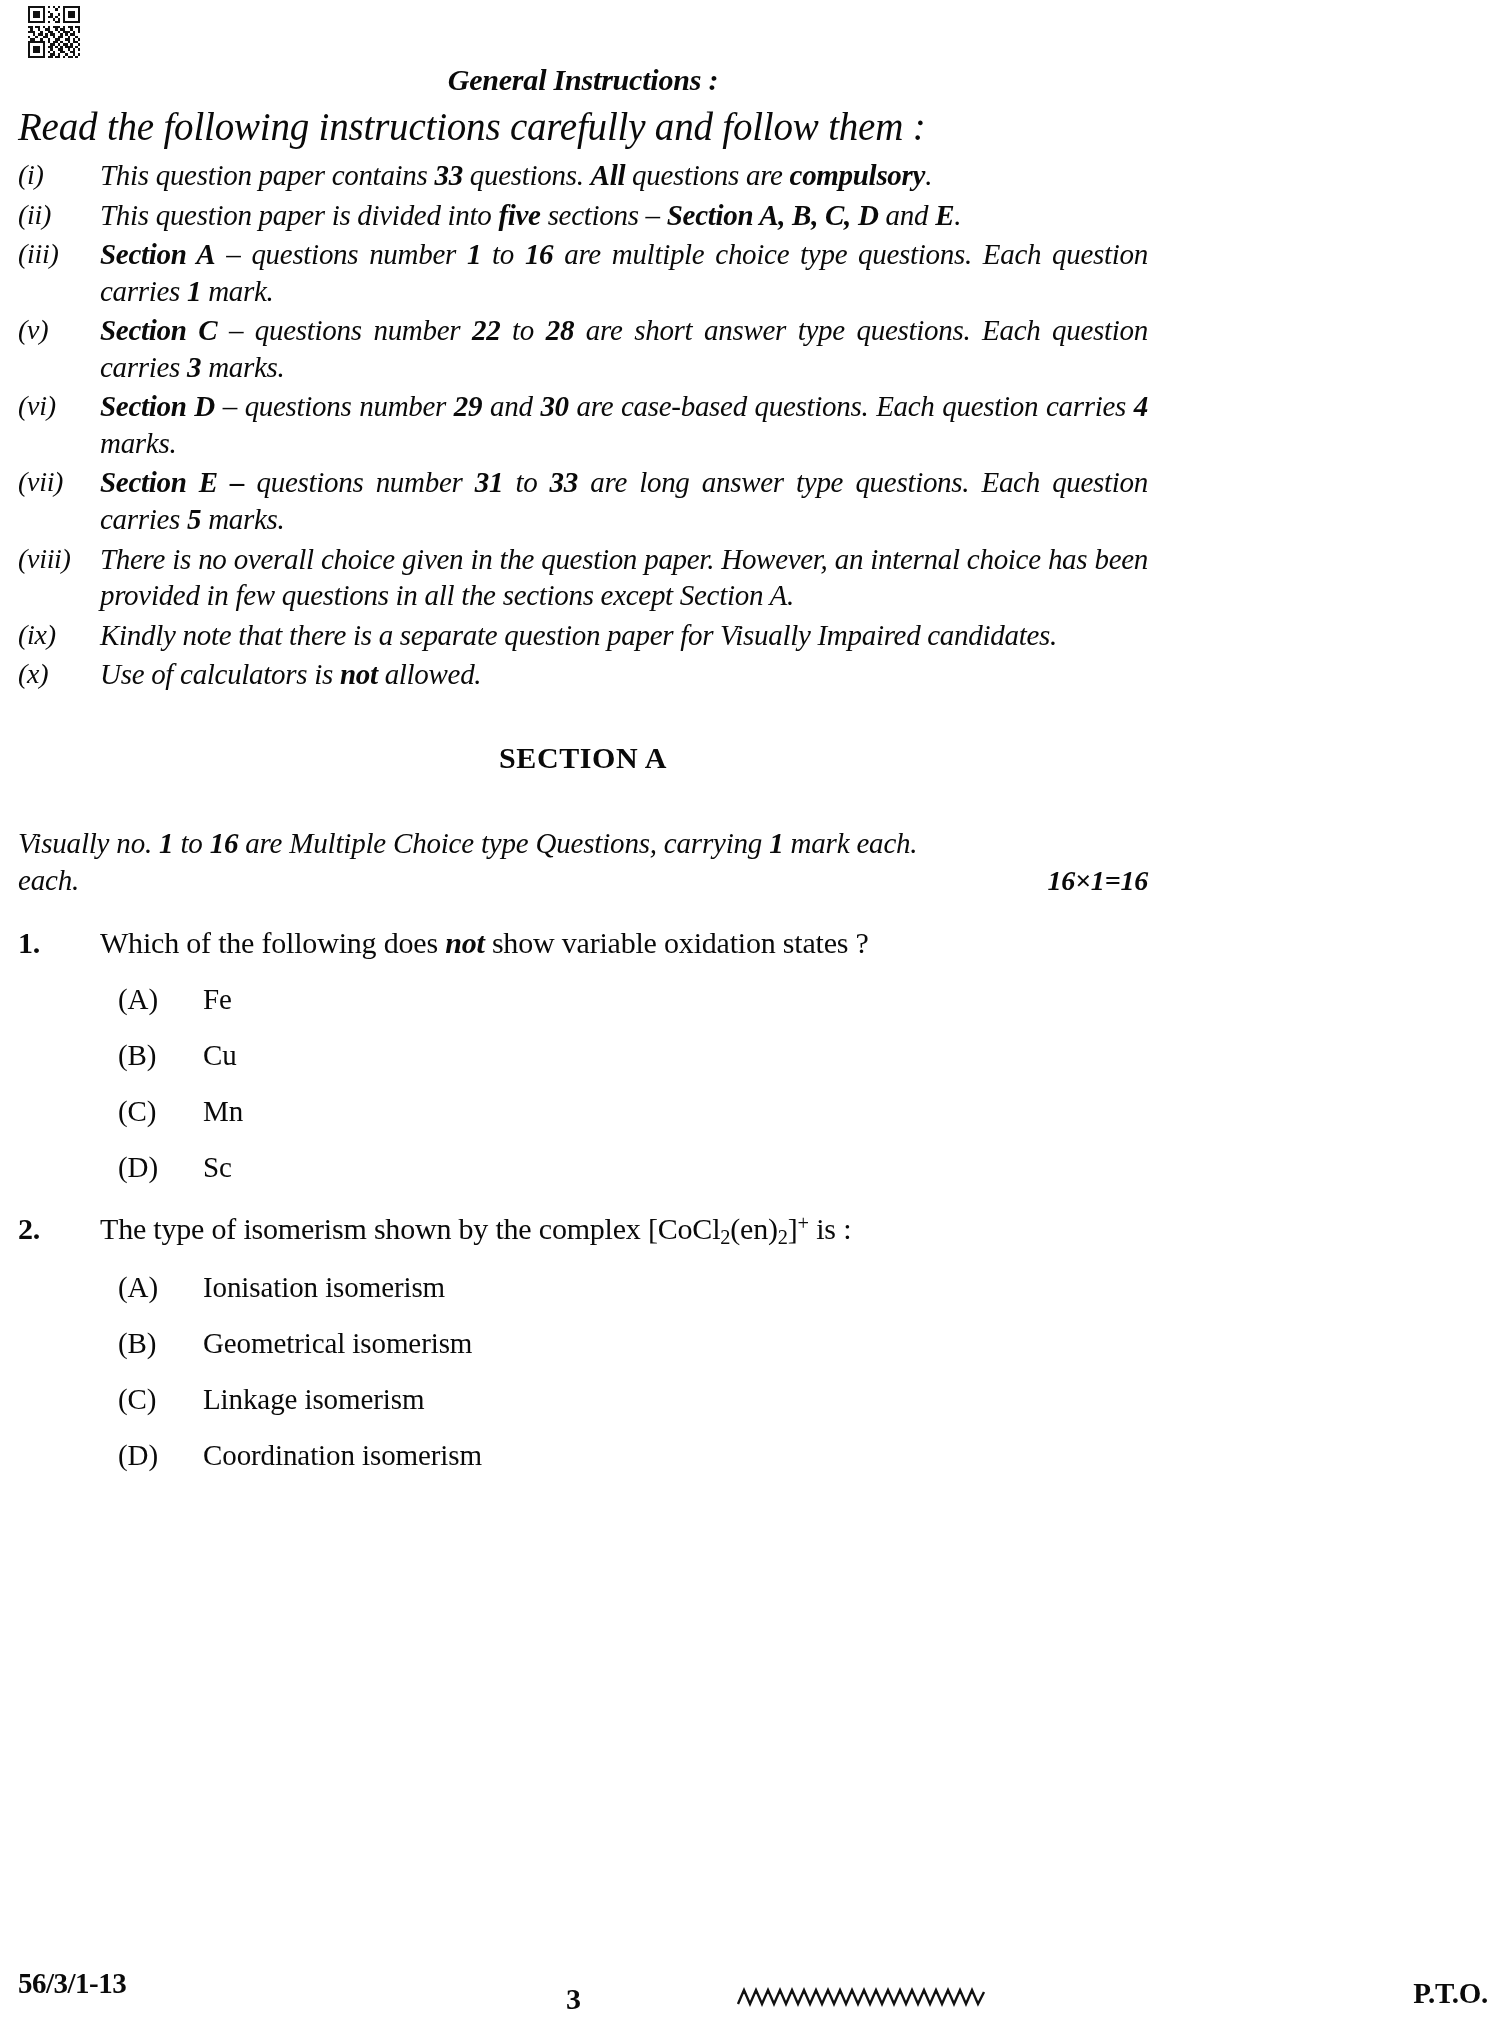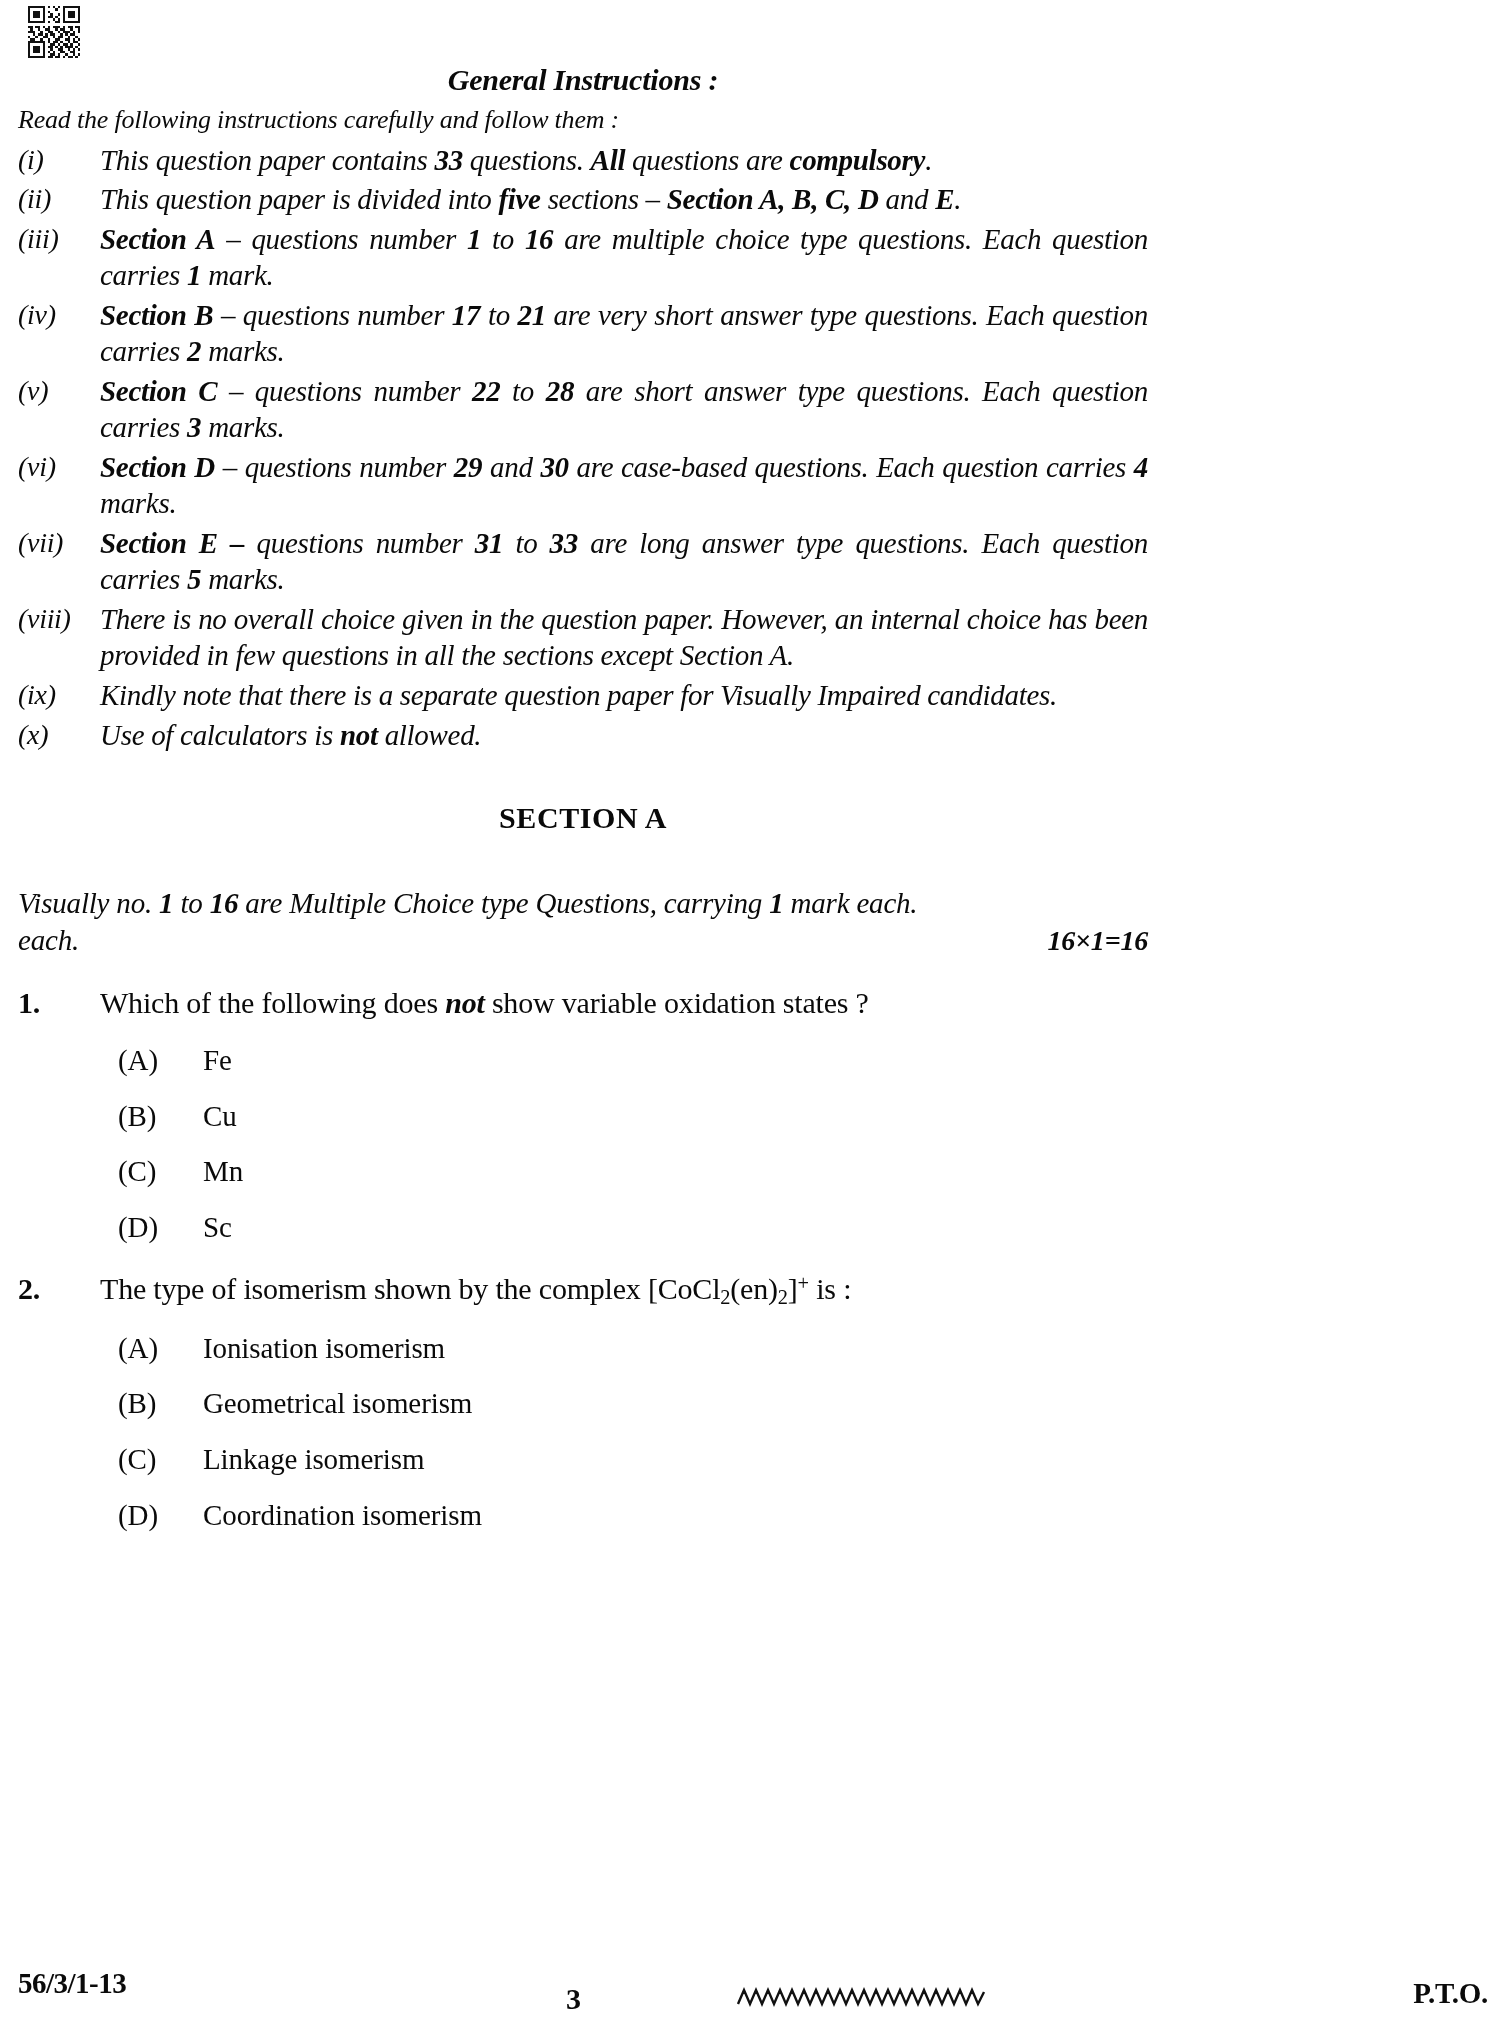--- a/index.html
+++ b/index.html
@@ -46,21 +46,21 @@
     font-weight: bold;
     font-size: 30px;
     line-height: 1.18;
     letter-spacing: -0.2px;
     margin: 0 0 7px 0;
     text-align: center;
   }
 
   .gi-read {
     font-style: italic;
-    font-size: 26px;
+    font-size: 39px;
     line-height: 1.2;
     margin: 0 0 6px 0;
     letter-spacing: -0.2px;
   }
 
   
   .inst {
     display: flex;
     align-items: flex-start;
     font-style: italic;
@@ -333,24 +333,20 @@
         </div>
         <div class="inst">
           <div class="num">(ii)</div>
           <div class="body"><span>This question paper is divided into </span><b>five</b><span> sections – </span><b>Section A, B, C, D</b><span> and </span><b>E</b><span>.</span></div>
         </div>
         <div class="inst">
           <div class="num">(iii)</div>
           <div class="body"><b>Section A</b><span> – questions number </span><b>1</b><span> to </span><b>16</b><span> are multiple choice type questions. Each question carries </span><b>1</b><span> mark.</span></div>
         </div>
         <div class="inst">
-          <div class="num">(iv)</div>
-          <div class="body"><b>Section B</b><span> – questions number </span><b>17</b><span> to </span><b>21</b><span> are very short answer type questions. Each question carries </span><b>2</b><span> marks.</span></div>
-        </div>
-        <div class="inst">
           <div class="num">(v)</div>
           <div class="body"><b>Section C</b><span> – questions number </span><b>22</b><span> to </span><b>28</b><span> are short answer type questions. Each question carries </span><b>3</b><span> marks.</span></div>
         </div>
         <div class="inst">
           <div class="num">(vi)</div>
           <div class="body"><b>Section D</b><span> – questions number </span><b>29</b><span> and </span><b>30</b><span> are case-based questions. Each question carries </span><b>4</b><span> marks.</span></div>
         </div>
         <div class="inst">
           <div class="num">(vii)</div>
           <div class="body"><b>Section E –</b><span> questions number </span><b>31</b><span> to </span><b>33</b><span> are long answer type questions. Each question carries </span><b>5</b><span> marks.</span></div>

